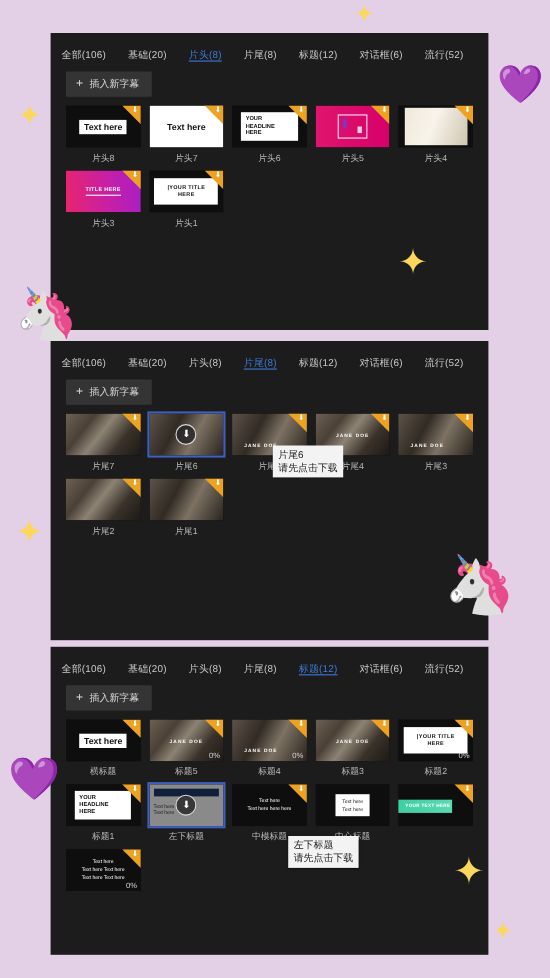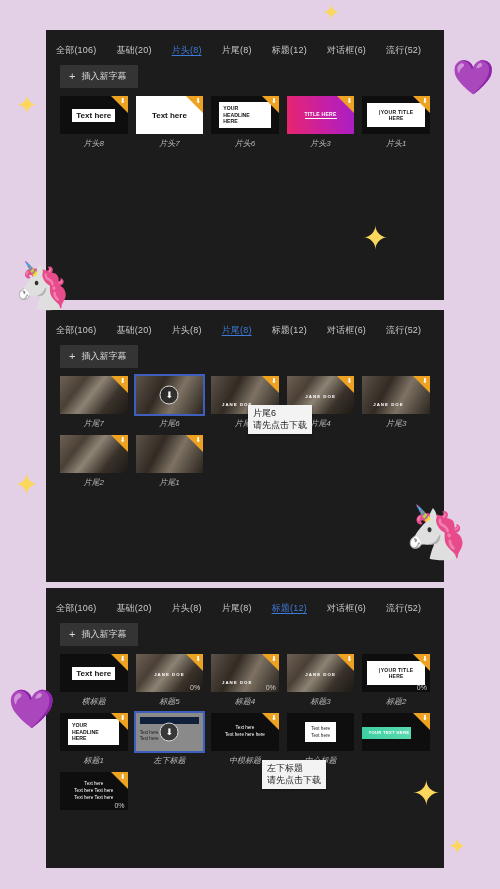--- a/index.html
+++ b/index.html
@@ -80,21 +80,20 @@
   }
   .card.selected .thumb { outline: 2px solid #3f5fbf; outline-offset: 0px; }
   .cap {
     margin-top: 4px;
     text-align: center;
     font-size: 8px;
     color: #b9b9b9;
     white-space: nowrap;
     overflow: hidden;
     text-overflow: ellipsis;
-    font-style: italic;
   }
 
   
   .dl-corner {
     position: absolute;
     top: 0; right: 0;
     width: 0; height: 0;
     border-top: 17px solid #eda221;
     border-left: 17px solid transparent;
   }
@@ -310,20 +309,43 @@
         <div class="card">
           <div class="thumb">
             <div class="art art-black"></div>
             <div style="position: relative; display: flex; align-items: center; justify-content: center; width: 100%; height: 100%;">
               <div class="headline-box">YOUR<br>HEADLINE<br>HERE</div>
             </div>
             <div class="dl-corner"></div>
             <div class="dl-glyph">⬇</div>
           </div>
           <div class="cap">片头6</div>
+        </div>
+        <div class="card">
+          <div class="thumb">
+            <div class="art art-pink"></div>
+            <div style="position: relative; display: flex; align-items: center; justify-content: center; width: 100%; height: 100%;">
+              <div class="frame-box">
+                <div class="nib"></div>
+                <div class="nib2"></div>
+              </div>
+            </div>
+            <div class="dl-corner"></div>
+            <div class="dl-glyph">⬇</div>
+          </div>
+          <div class="cap">片头5</div>
+        </div>
+        <div class="card">
+          <div class="thumb">
+            <div class="art art-black"></div>
+            <div style="position: absolute; inset: 6% 8%; background: linear-gradient(110deg, rgb(239, 233, 218) 0%, rgb(248, 244, 234) 45%, rgb(207, 197, 178) 100%);"></div>
+            <div class="dl-corner"></div>
+            <div class="dl-glyph">⬇</div>
+          </div>
+          <div class="cap">片头4</div>
         </div>
         <div class="card">
           <div class="thumb">
             <div class="art art-pinkgrad"></div>
             <div style="position: relative; display: flex; align-items: center; justify-content: center; width: 100%; height: 100%;">
               <div class="pink-title">TITLE HERE</div>
             </div>
             <div class="dl-corner"></div>
             <div class="dl-glyph">⬇</div>
           </div>

